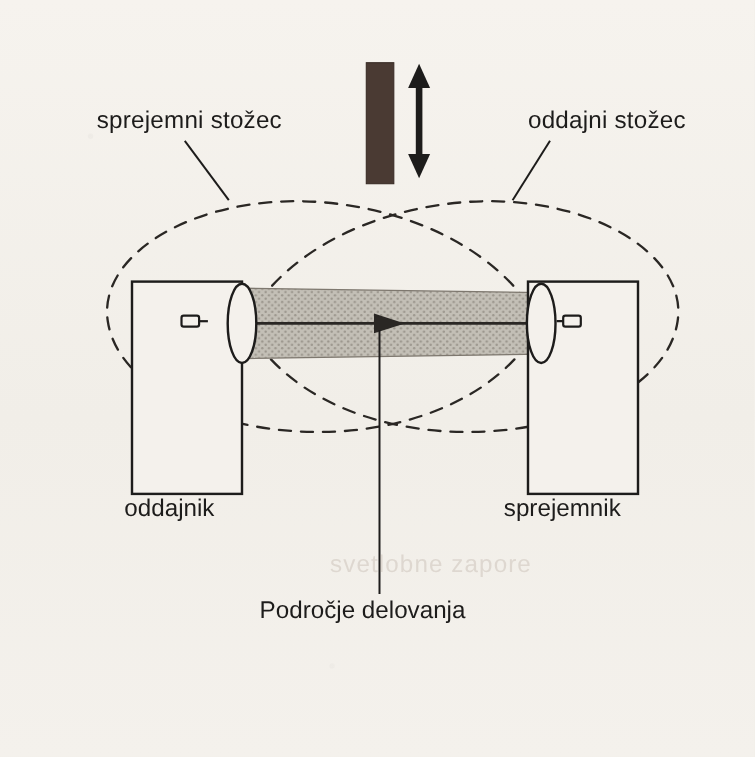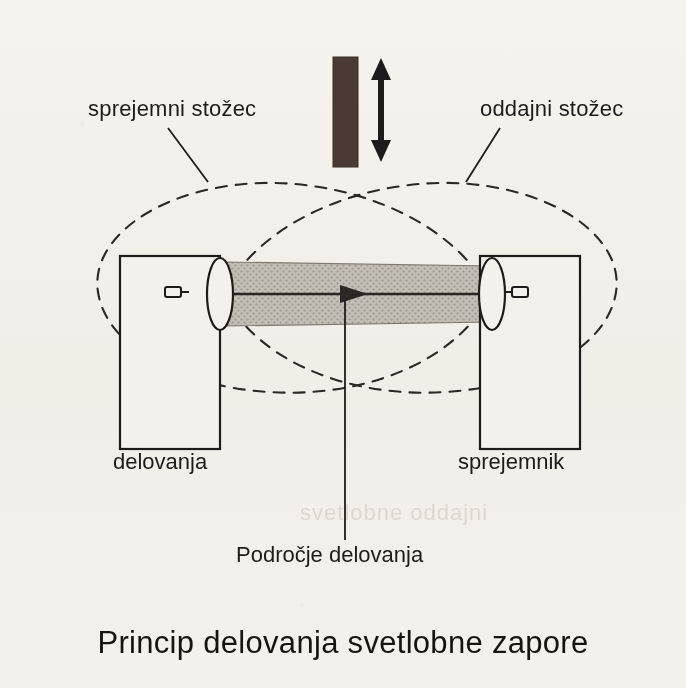--- a/index.html
+++ b/index.html
@@ -125,28 +125,27 @@
       <polygon points="381,162 391,140 371,140" stroke="none"></polygon>
     </g>
 
     <g stroke="#1d1c1b" stroke-width="1.8" fill="none">
       <line x1="168" y1="128" x2="208" y2="182"></line>
       <line x1="500" y1="128" x2="466" y2="182"></line>
       <line x1="345" y1="300" x2="345" y2="540"></line>
     </g>
   </svg>
 
-  <div class="faint" style="left:300px; top:500px;">svetlobne oddajni</div>
+  <div class="faint" style="left:300px; top:500px;">svetlobne zapore</div>
 
 
   <div class="lbl lbl-side" style="left:40px; top:97px;margin-left:48px;">sprejemni stožec</div>
 
   <div class="lbl lbl-side" style="left:448px; top:97px;margin-left:32px;">oddajni stožec</div>
 
-  <div class="lbl lbl-unit" style="left:113px; top:450px;">delovanja</div>
+  <div class="lbl lbl-unit" style="left:113px; top:450px;">oddajnik</div>
 
   <div class="lbl lbl-unit" style="left:458px; top:450px;">sprejemnik</div>
 
   <div class="lbl lbl-area" style="left:236px; top:543px;">Področje delovanja</div>
 
-  <div id="caption">Princip delovanja svetlobne zapore</div>
 
 </div>
 
 </body></html>

